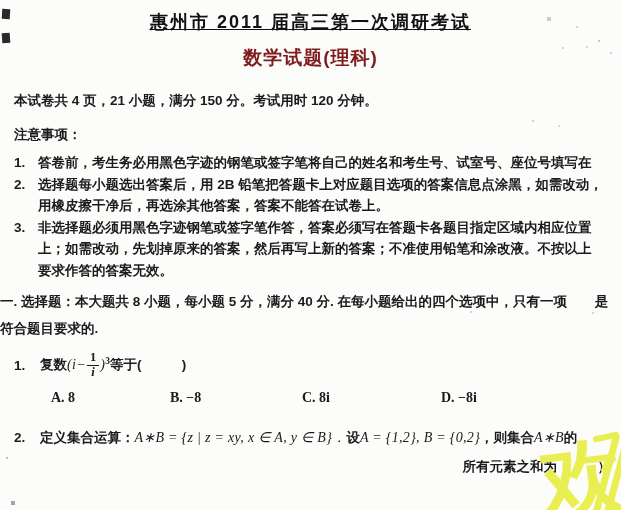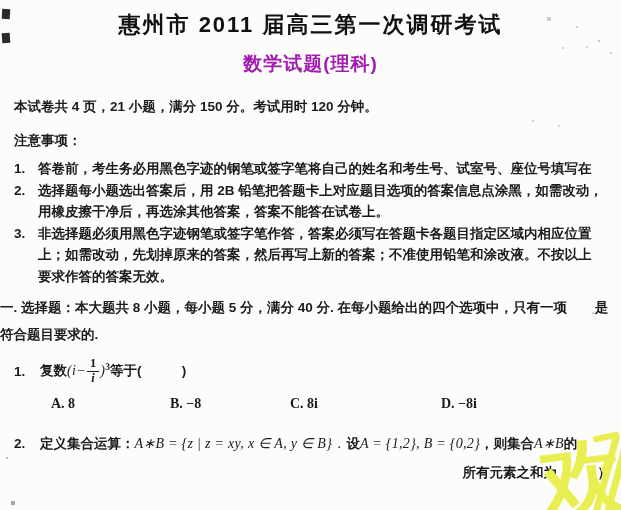--- a/index.html
+++ b/index.html
@@ -13,30 +13,31 @@
     width: 621px; height: 510px;
     background: #fcfcfb;
     overflow: hidden;
     color: #1b1b1b;
   }
 
   
   .title {
     margin: 10px 40px 0 40px;
     text-align: center;
-    font-size: 22px; font-weight: 700;
+    font-size: 18px; font-weight: 700;
     letter-spacing: 2px;
     color: #111;
+    text-decoration: underline;
   }
   .subtitle {
     margin: 11px 0 0 0;
     text-align: center;
     font-size: 19px; font-weight: 700;
     letter-spacing: 1px;
-    color: #a21caf;
+    color: #7f1d1d;
   }
 
   
   .intro {
     margin: 21px 14px 0 14px;
     font-size: 13.5px; font-weight: 600;
   }
   .notice-head {
     margin: 16px 14px 0 14px;
     font-size: 13.5px; font-weight: 800;
@@ -102,21 +103,21 @@
   .opts {
     position: relative;
     height: 20px;
     font-family: "Liberation Serif", serif;
     font-size: 14px; font-weight: 600;
   }
   .opts span { position: absolute; top: 0; white-space: nowrap; }
   .opts-q1 { margin-top: 7px; }
   .opts-q1 span:nth-child(1) { left: 43px; margin-left: 8px; }
   .opts-q1 span:nth-child(2) { left: 170px; }
-  .opts-q1 span:nth-child(3) { left: 290px; text-align: right; }
+  .opts-q1 span:nth-child(3) { left: 302px; text-align: right; }
   .opts-q1 span:nth-child(4) { left: 441px; }
 
   .q2-stem {
     margin: 17px 10px 0 14px;
     display: flex; align-items: baseline;
     font-size: 13.5px; font-weight: 600;
     line-height: 22px;
     white-space: nowrap;
   }
   .q2-line2 {

